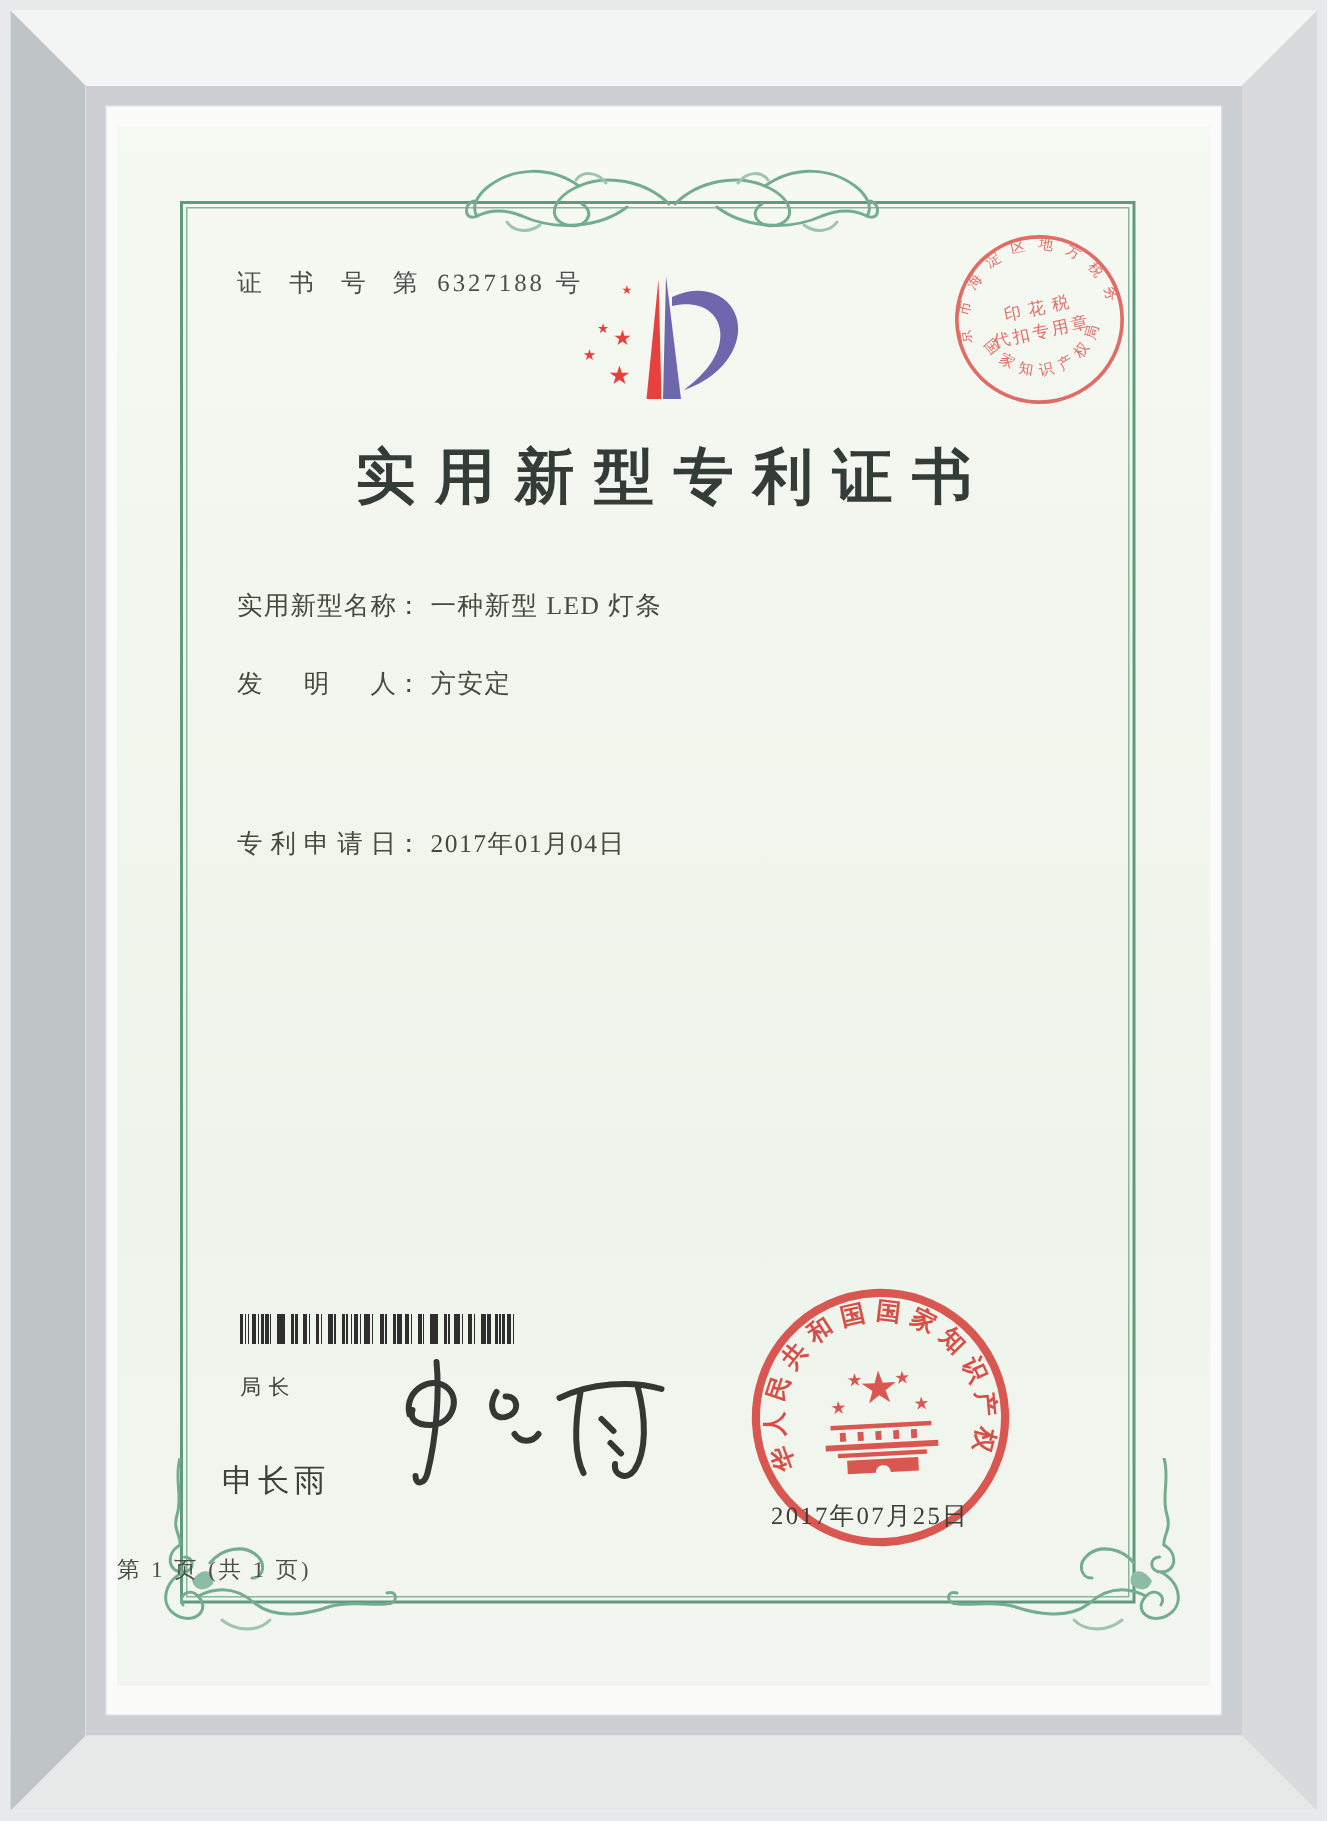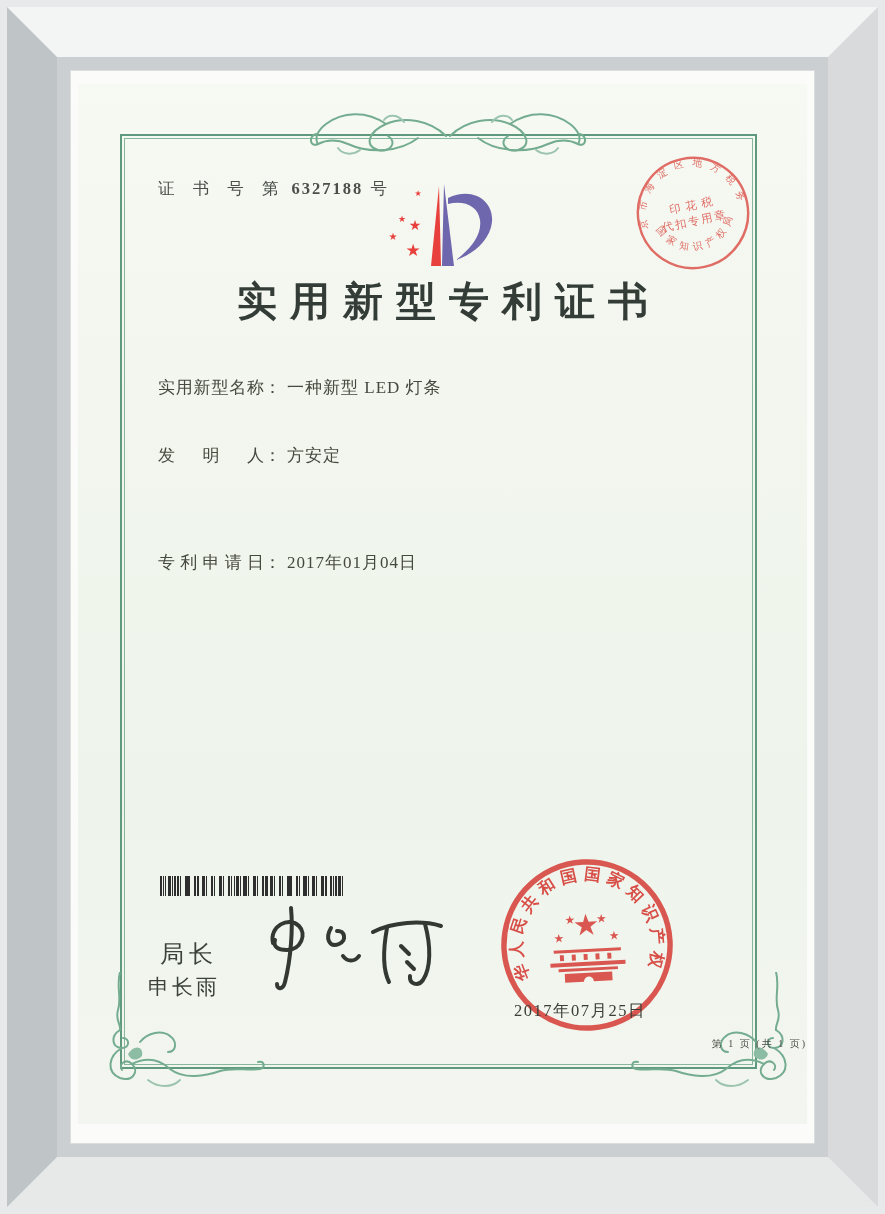--- a/index.html
+++ b/index.html
@@ -30,26 +30,26 @@
     border:1px solid #86b79d;
   }
   .ornament{position:absolute;}
   .ornament svg{display:block;}
   .orn-br{transform:scaleX(-1);}
   .cert-no{
     position:absolute;left:80px;top:94px;
     font-size:16.5px;color:#4a4f4a;white-space:nowrap;
   }
   .cert-no .pfx{letter-spacing:7px;}
-  .cert-no .num{letter-spacing:2px;margin-left:2px;font-weight:bold;}
+  .cert-no .num{letter-spacing:2px;margin-left:2px;}
   .cert-no .sfx{margin-left:3px;}
   .logo{position:absolute;left:304px;top:94px;width:118px;height:100px;}
   .tax-stamp{position:absolute;left:554px;top:68px;width:122px;height:122px;transform:rotate(-12deg);opacity:.88;}
   .cert-title{
-    position:absolute;left:0;top:190px;width:100%;
+    position:absolute;left:0;top:206px;width:100%;
     text-align:center;font-size:40px;font-weight:700;
     letter-spacing:13px;padding-left:13px;color:#333c37;
   }
   .field{
     position:absolute;left:80px;font-size:17px;color:#45493f;white-space:nowrap;
   }
   .flabel{
     display:inline-block;width:106px;text-align:justify;text-align-last:justify;
     vertical-align:top;
   }
@@ -60,28 +60,28 @@
     font-size:15.8px;line-height:22.6px;color:#464a40;
     text-align:justify;
   }
   .paragraphs p{margin:0;text-indent:2em;}
   .barcode{
     position:absolute;left:82px;top:792px;width:186px;height:20px;
     background-image:
       repeating-linear-gradient(90deg,#2e2e2e 0 2px,transparent 2px 3px,#2e2e2e 3px 4px,transparent 4px 8px,#2e2e2e 8px 11px,transparent 11px 12px,#2e2e2e 12px 13px,transparent 13px 17px),
       repeating-linear-gradient(90deg,transparent 0 5px,#2e2e2e 5px 6px,transparent 6px 14px,#2e2e2e 14px 16px,transparent 16px 23px);
   }
-  .director-title{position:absolute;left:82px;top:854px;font-size:24px;letter-spacing:5px;color:#3c4139;text-align:right;}
+  .director-title{position:absolute;left:82px;top:832px;font-size:14px;letter-spacing:5px;color:#3c4139;text-align:right;}
   .director-name{position:absolute;left:70px;top:889px;font-size:21px;letter-spacing:3px;color:#3c4139;}
   .signature{position:absolute;left:172px;top:814px;width:210px;height:100px;}
   .seal{position:absolute;left:420px;top:772px;width:178px;height:178px;transform:rotate(-3deg);opacity:.92;}
   .issue-date{position:absolute;left:436px;top:916px;font-size:16.5px;letter-spacing:1.5px;color:#3a3e36;}
   .page-footer{
-    position:absolute;left:0;top:953px;width:100%;text-align:right;
-    font-size:10px;letter-spacing:2px;color:#4a4e46;
+    position:absolute;left:0;top:953px;width:100%;text-align:left;
+    font-size:15px;letter-spacing:2px;color:#4a4e46;
   }
   .red-t{fill:#d6403a;}
   svg text{font-family:"Liberation Serif","DejaVu Serif",serif;}
   svg .star{font-family:"DejaVu Sans",sans-serif;}
 </style>
 </head>
 <body>
 
 <div class="photo">
   <div class="frame">
@@ -172,21 +172,21 @@
           <text font-size="10" fill="#dd5a52" letter-spacing="5">
             <textPath href="#taxBot" startOffset="50%" text-anchor="middle">国家知识产权局</textPath>
           </text>
           <text x="64" y="58" font-size="11.5" fill="#dd5a52" text-anchor="middle" letter-spacing="5">印花税</text>
           <text x="62" y="74" font-size="11.5" fill="#dd5a52" text-anchor="middle" letter-spacing="2">代扣专用章</text>
         </svg>
       </div>
 
       <div class="cert-title">实用新型专利证书</div>
 
-      <div class="field" style="top:292px">
+      <div class="field" style="top:308px">
         <span class="flabel">实用新型名称</span><span class="colon">：</span><span class="fvalue">一种新型 LED 灯条</span>
       </div>
       <div class="field" style="top:360px">
         <span class="flabel">发明人</span><span class="colon">：</span><span class="fvalue">方安定</span>
       </div>
       <div class="field" style="top:467px">
         <span class="flabel">专利申请日</span><span class="colon">：</span><span class="fvalue">2017年01月04日</span>
       </div>
 
       <div class="paragraphs">

